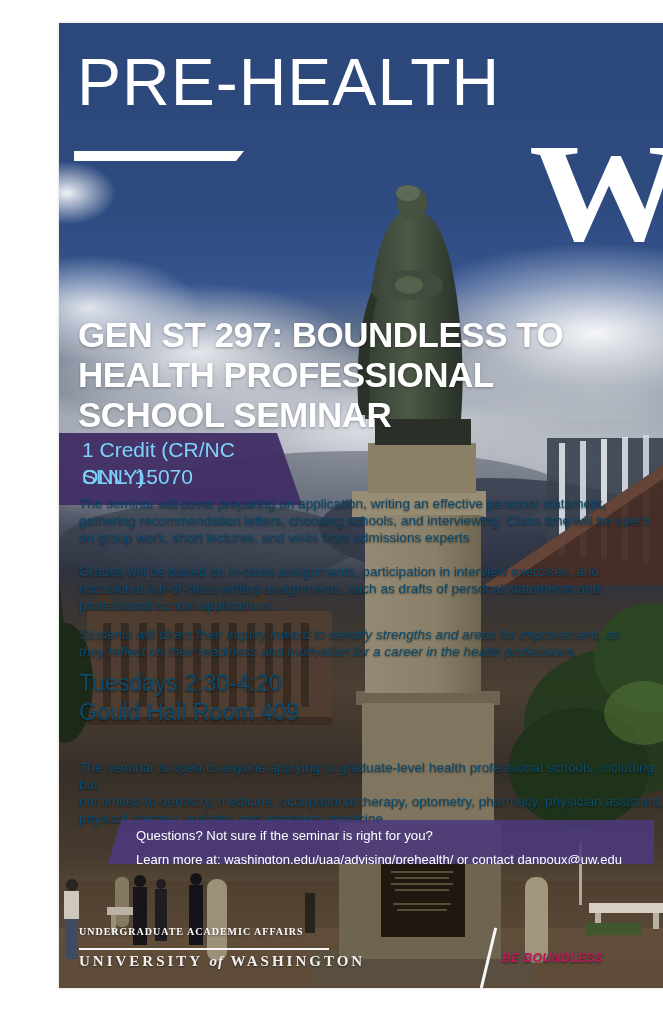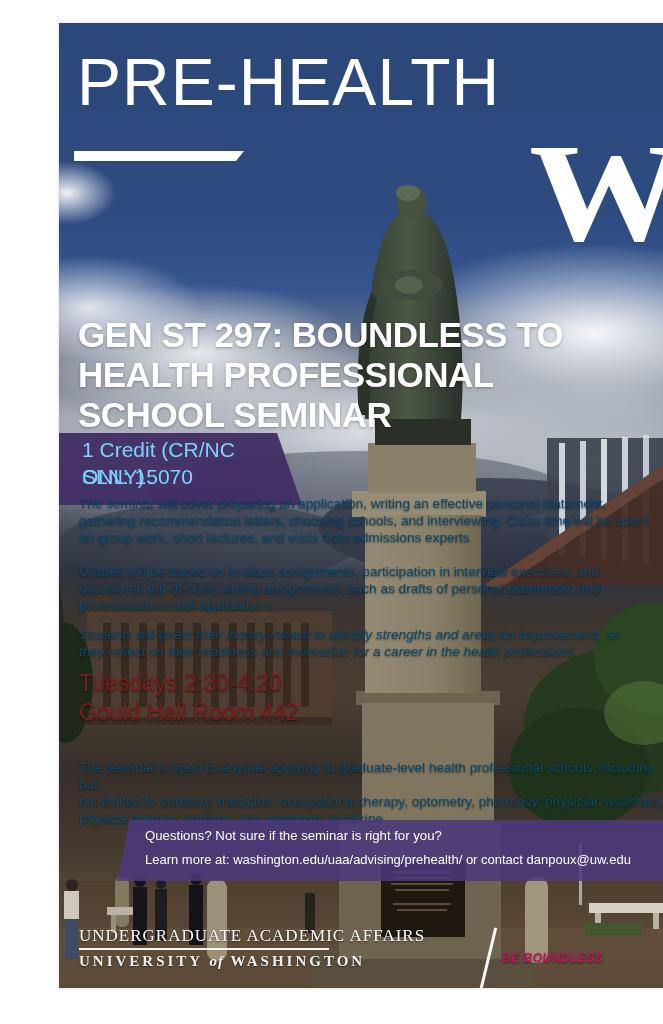--- a/index.html
+++ b/index.html
@@ -34,33 +34,33 @@
   .intro{position:absolute;left:20px;top:170px;color:#fff;font-size:21px;line-height:26px;
     font-weight:600;letter-spacing:.2px;white-space:pre-line;text-shadow:0 1px 2px rgba(0,0,0,.35);}
   .course-title{position:absolute;left:19px;top:292px;color:#fff;font-size:35px;line-height:40px;
     font-weight:800;letter-spacing:-.5px;white-space:pre-line;text-shadow:0 1px 3px rgba(0,0,0,.3);}
   
   .credit-band{position:absolute;left:0;top:410px;width:243px;height:72px;
     background:rgba(64,45,100,.95);clip-path:polygon(0 0,218px 0,100% 100%,0 100%);
     color:#7dd3fc;padding:0;}
   .credit-band .l1{position:absolute;left:23px;top:3px;font-size:21px;line-height:27px;}
   .credit-band .l2{position:absolute;left:23px;top:30px;font-size:21px;line-height:27px;}
-  .questions-band{position:absolute;left:58px;top:797px;width:546px;height:61px;
+  .questions-band{position:absolute;left:49px;top:797px;width:546px;height:44px;
     background:rgba(76,57,126,.86);clip-path:polygon(13px 0,100% 0,100% 100%,0 100%);color:#fff;}
   .questions-band .q1{position:absolute;left:28px;top:8px;font-size:13.2px;}
   .questions-band .q2{position:absolute;left:28px;top:32px;font-size:13px;}
   
   .para{position:absolute;left:20px;color:#0c4a6e;font-size:13.6px;line-height:16.9px;
     white-space:pre-line;text-shadow:0 1px 2px rgba(0,0,0,.55);}
   .p1{top:473px;} .p2{top:541px;} .p3{top:604px;font-style:italic;} .p4{top:737px;}
-  .schedule{position:absolute;left:20px;top:646px;color:#7f1d1d;font-size:23px;line-height:29px;
+  .schedule{position:absolute;left:20px;top:646px;color:#0c4a6e;font-size:23px;line-height:29px;
     text-shadow:0 1px 2px rgba(0,0,0,.55);}
   
   .footer-org{position:absolute;left:20px;top:903px;color:#fff;font-family:"Liberation Serif",serif;
-    font-size:17px;font-weight:400;letter-spacing:1px;text-shadow:0 1px 2px rgba(0,0,0,.5);}
+    font-size:10px;font-weight:700;letter-spacing:1px;text-shadow:0 1px 2px rgba(0,0,0,.5);}
   .footer-rule{position:absolute;left:20px;top:925px;width:250px;height:2px;background:rgba(255,255,255,.95);}
   .footer-univ{position:absolute;left:20px;top:930px;color:rgba(255,255,255,.93);
     font-family:"Liberation Serif",serif;font-size:15px;letter-spacing:3px;
     text-shadow:0 1px 2px rgba(0,0,0,.5);font-weight:bold;}
   .footer-univ .of{font-style:italic;letter-spacing:1px;text-transform:lowercase;}
   .slash{position:absolute;left:428px;top:904px;width:2.5px;height:62px;background:rgba(255,255,255,.95);
     transform:rotate(13.5deg);}
   .tagline{position:absolute;left:443px;top:928px;color:#be185d;font-size:12px;font-weight:700;
     font-style:italic;letter-spacing:.5px;text-shadow:0 1px 2px rgba(0,0,0,.5);}
 </style>
@@ -209,21 +209,21 @@
 gathering recommendation letters, choosing schools, and interviewing. Class time will be spent
 on group work, short lectures, and visits from admissions experts</div>
     <div class="para p2">Grades will be based on in-class assignments, participation in interview exercises, and
 occasional out-of-class writing assignments, such as drafts of personal statements and
 professional school applications.</div>
     <div class="para p3">Students will direct their inquiry inward to identify strengths and areas for improvement, as
 they reflect on their readiness and motivation for a career in the health professions.</div>
 
     <div class="schedule">
       <div>Tuesdays 2:30-4:20</div>
-      <div>Gould Hall Room 442</div>
+      <div>Gould Hall Room 409</div>
     </div>
 
     <div class="para p4">The seminar is open to anyone applying to graduate-level health professional schools, including but
 not limited to dentistry, medicine, occupational therapy, optometry, pharmacy, physician assistant,
 physical therapy, podiatry, and veterinary medicine.</div>
 
     <div class="questions-band">
       <div class="q1">Questions? Not sure if the seminar is right for you?</div>
       <div class="q2">Learn more at: washington.edu/uaa/advising/prehealth/ or contact danpoux@uw.edu</div>
     </div>

